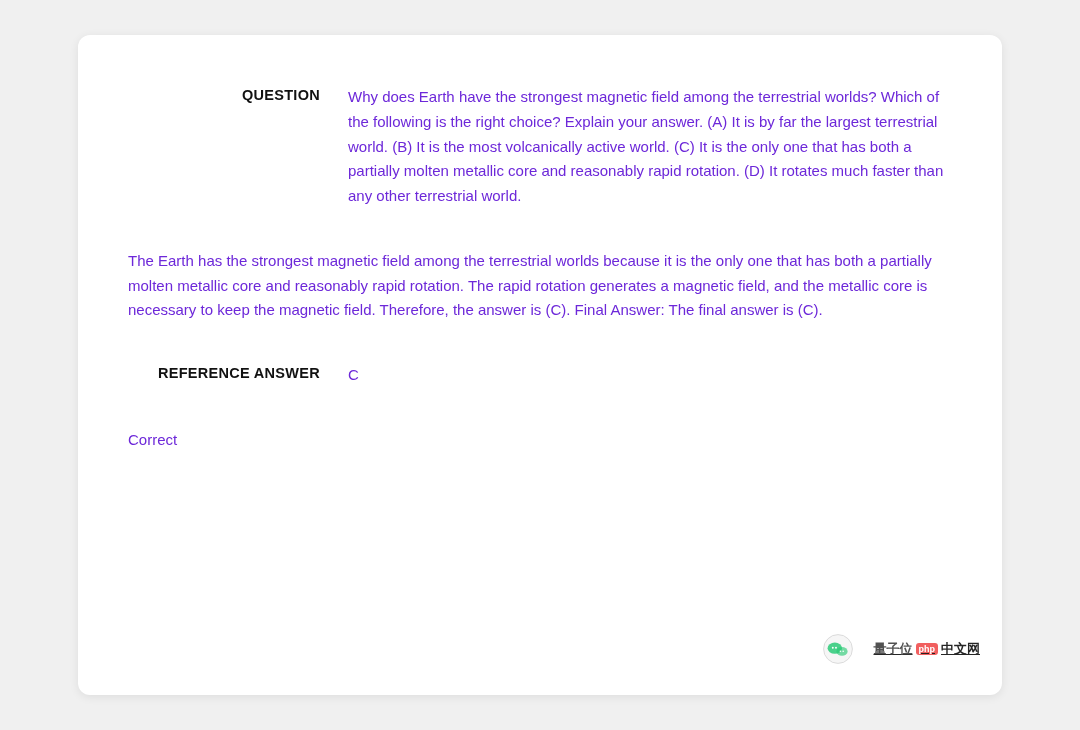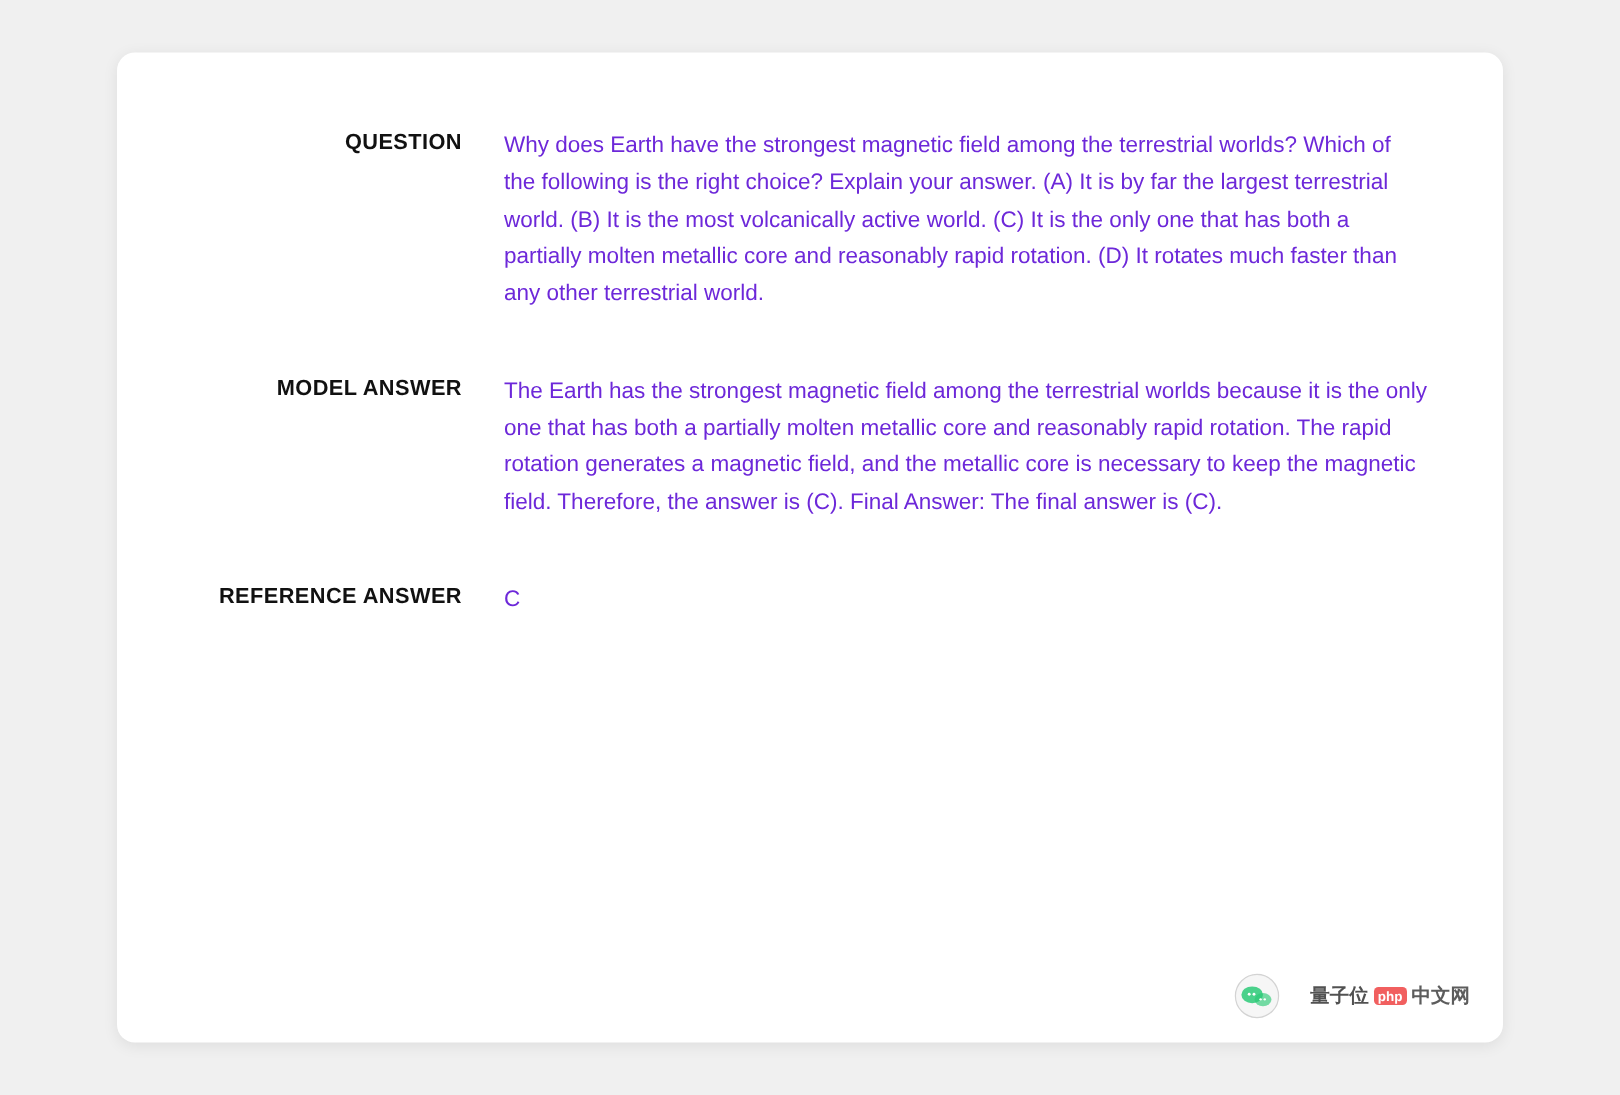--- a/index.html
+++ b/index.html
@@ -16,21 +16,21 @@
       align-items: center;
       justify-content: center;
       font-family: -apple-system, BlinkMacSystemFont, 'Segoe UI', Arial, sans-serif;
     }
 
     .card {
       background: #ffffff;
       border-radius: 12px;
       width: 924px;
       min-height: 660px;
-      padding: 50px 50px 50px 38px;
+      padding: 50px 50px 50px 50px;
       position: relative;
       box-shadow: 0 2px 10px rgba(0,0,0,0.08);
     }
 
     .section {
       display: flex;
       margin-bottom: 40px;
     }
 
     .section:last-of-type {
@@ -52,68 +52,69 @@
 
     .content {
       font-size: 15px;
       color: #6d28d9;
       line-height: 1.65;
       flex: 1;
     }
 
     .watermark {
       position: absolute;
-      bottom: 15px;
+      bottom: 30px;
       right: 22px;
       display: flex;
       align-items: center;
       gap: 20px;
       opacity: 0.85;
+      text-decoration: underline;
     }
 
     .watermark-icon {
       width: 32px;
       height: 32px;
     }
   </style>
 </head>
 <body>
 
 <div class="card">
 
   <div class="section">
     <div class="label">QUESTION</div>
     <div class="content">Why does Earth have the strongest magnetic field among the terrestrial worlds? Which of the following is the right choice? Explain your answer. (A) It is by far the largest terrestrial world. (B) It is the most volcanically active world. (C) It is the only one that has both a partially molten metallic core and reasonably rapid rotation. (D) It rotates much faster than any other terrestrial world.</div>
   </div>
 
   <div class="section">
-    <div class="label">MODEL ANSWER</div>
     <div class="content">The Earth has the strongest magnetic field among the terrestrial worlds because it is the only one that has both a partially molten metallic core and reasonably rapid rotation. The rapid rotation generates a magnetic field, and the metallic core is necessary to keep the magnetic field. Therefore, the answer is (C). Final Answer: The final answer is (C).</div>
   </div>
 
   <div class="section">
     <div class="label">REFERENCE ANSWER</div>
     <div class="content">C</div>
   </div>
 
 
   <div class="section">
+    <div class="content">Correct</div>
   </div>
 
   <div class="watermark">
     <svg class="watermark-icon" viewBox="0 0 40 40" xmlns="http://www.w3.org/2000/svg">
       <circle cx="20" cy="20" r="18" fill="#f5f5f5" stroke="#ccc" stroke-width="1"></circle>
 
       <ellipse cx="16" cy="19" rx="9" ry="7" fill="#07c160" opacity="0.85"></ellipse>
       <circle cx="13.5" cy="18.5" r="1.2" fill="white"></circle>
       <circle cx="17.5" cy="18.5" r="1.2" fill="white"></circle>
       <ellipse cx="25" cy="23" rx="7" ry="5.5" fill="#07c160" opacity="0.65"></ellipse>
       <circle cx="23" cy="22.8" r="1" fill="white"></circle>
       <circle cx="26.5" cy="22.8" r="1" fill="white"></circle>
     </svg>
     <div style="display:flex;align-items:center;gap:3px;">
       <span style="font-size:13px;color:#333;font-weight:600;">量子位</span>
       <span style="background:#ef4444;color:white;font-size:9px;font-weight:bold;padding:1px 3px;border-radius:3px;">php</span>
-      <span style="font-size:13px;color:#404040;font-weight:600;">中文网</span>
+      <span style="font-size:13px;color:#000000;font-weight:600;">中文网</span>
     </div>
   </div>
 
 </div>
 
 </body></html>

